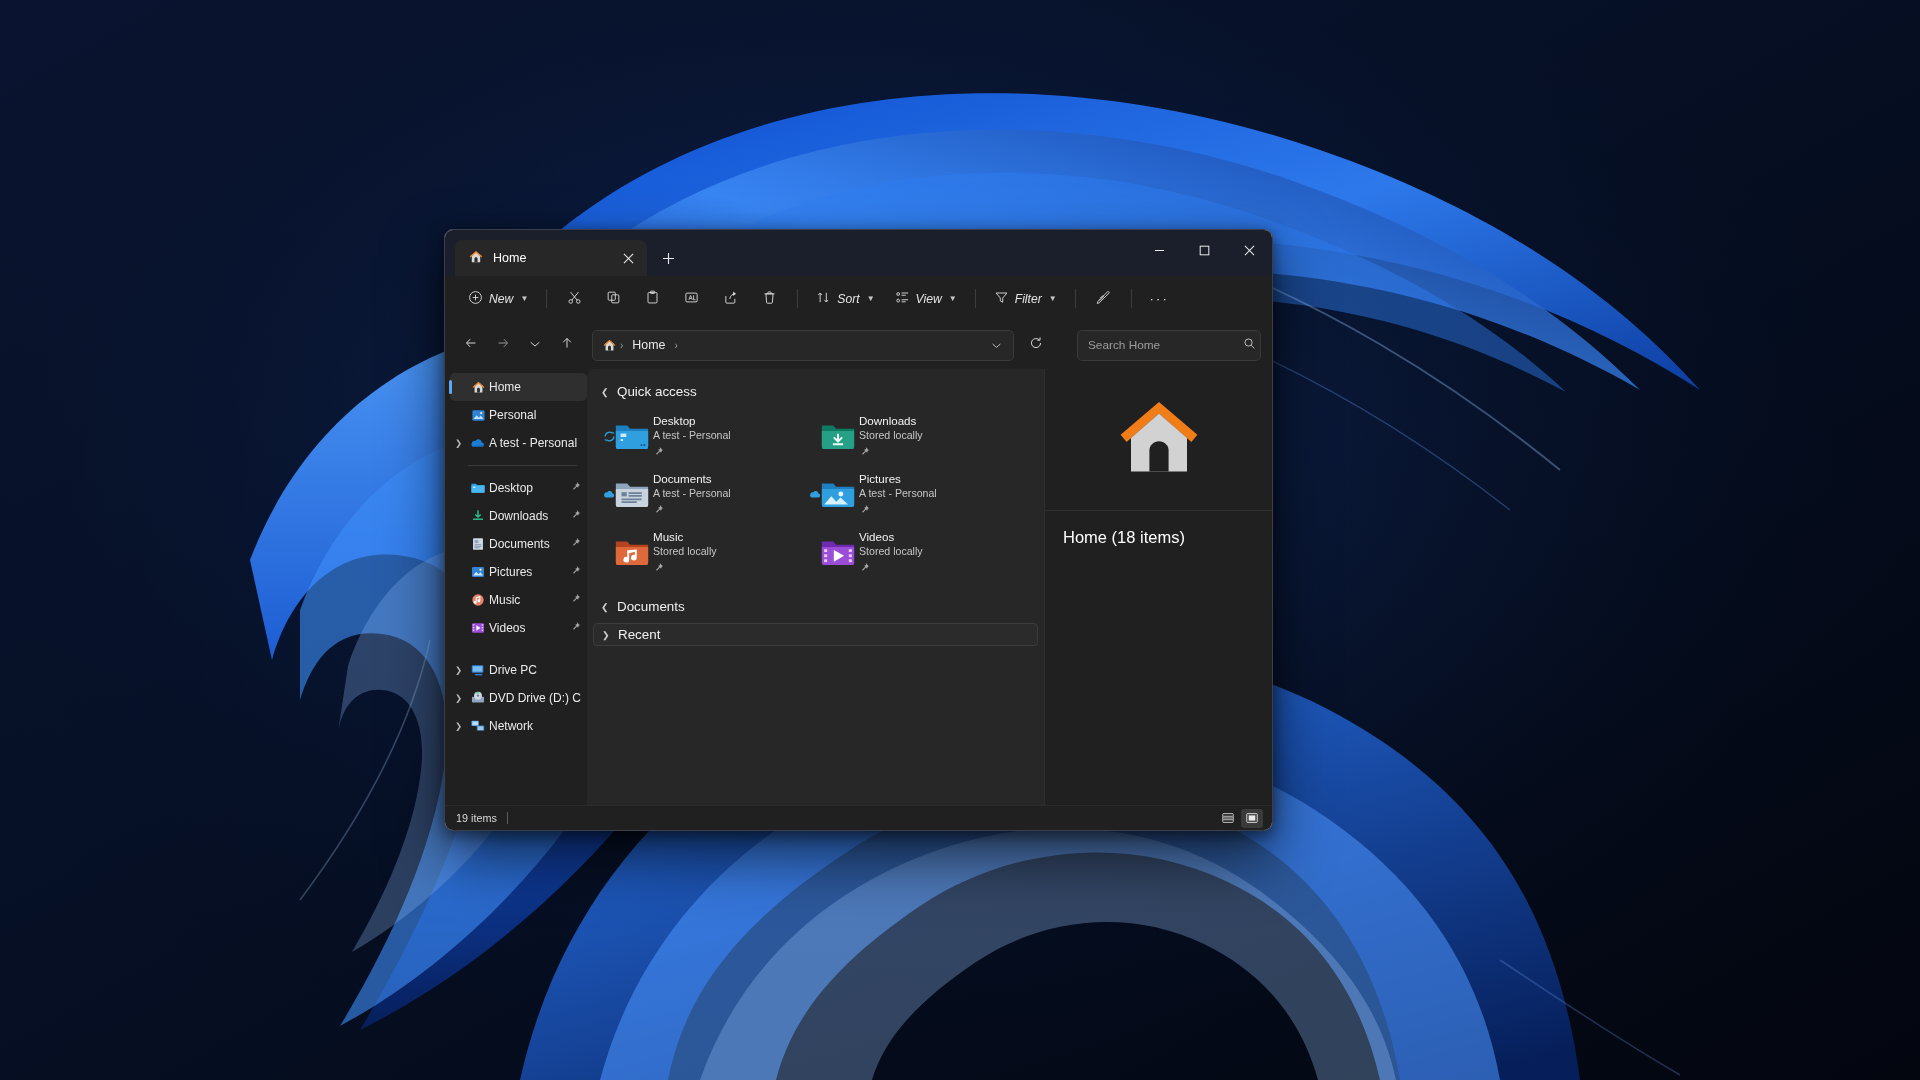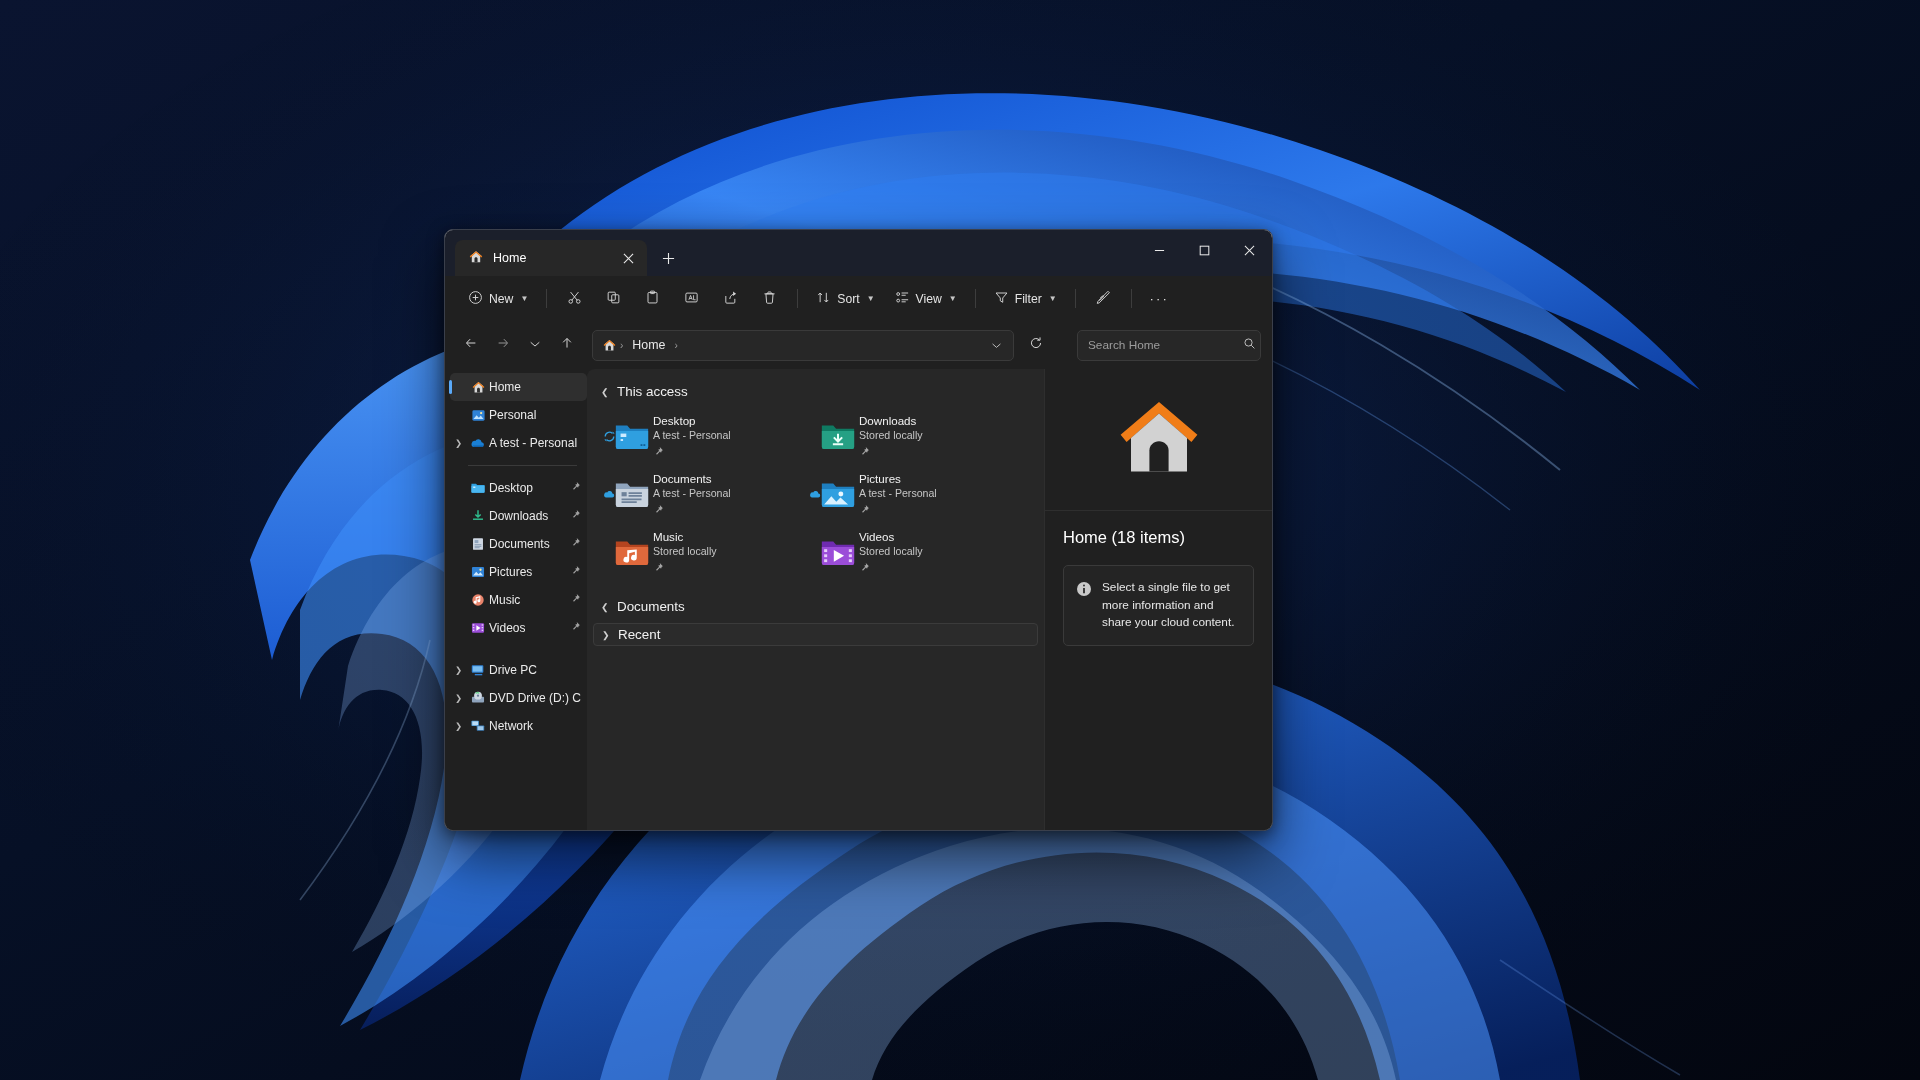--- a/index.html
+++ b/index.html
@@ -72,20 +72,21 @@
   }
 
   
   .toolbar {
     height: 45px;
     background: #202020;
     display: flex; align-items: center;
     padding: 0 10px 0 14px;
     gap: 2px;
     flex: none;
+    font-style: italic;
   }
   .tb-btn {
     height: 31px; border-radius: 5px;
     display: flex; align-items: center; gap: 6px;
     padding: 0 9px;
     color: #e4e4e4; font-size: 12.2px;
     white-space: nowrap;
   }
   .tb-icon-only { width: 37px; padding: 0; justify-content: center; }
   .tb-sep { width: 1px; height: 19px; background: #3d3d3d; margin: 0 7px; flex: none; }
@@ -719,21 +720,21 @@
           </svg>
         </span>
         <span class="nav-label">Network</span>
       </div>
     </div>
 
     <div class="contentpane">
 
       <div class="section-head">
         <span class="sect-chev">❮</span>
-        <span>This access</span>
+        <span>Quick access</span>
       </div>
 
       <div class="tilegrid">
 
         <div class="tile">
           <div class="tile-icon">
             <span class="tile-status">
               <svg width="13" height="13" viewBox="0 0 14 14">
                 <path d="M11.6 7a4.6 4.6 0 0 1-7.6 3.5M2.4 7A4.6 4.6 0 0 1 10 3.5" stroke="#2f9fe0" stroke-width="1.4" fill="none"></path>
                 <path d="M10.4 1.6 10.2 4l2.4-.3z" fill="#2f9fe0"></path>
@@ -903,26 +904,35 @@
         <span>
           <svg width="96" height="96" viewBox="0 0 24 24">
             <path d="M12 3 2.4 11.2l1.5 1.8L12 5.9l8.1 7.1 1.5-1.8z" fill="#f07d18"></path>
             <path d="M12 5.9 5 12v8.4h14V12z" fill="#d2d2d2"></path>
             <path d="M9.6 20.4v-5.3c0-1.3 1.1-2.3 2.4-2.3s2.4 1 2.4 2.3v5.3z" fill="#202020"></path>
           </svg>
         </span>
       </div>
       <div class="details-body">
         <div class="details-title">Home (18 items)</div>
-        <div class="details-card">
-          <span style="flex:none;margin-top:2px;">
-            <svg width="16" height="16" viewBox="0 0 16 16">
-              <circle cx="8" cy="8" r="7" fill="#c9c9c9"></circle>
-              <path d="M8 3.6a.95.95 0 1 1 0 1.9.95.95 0 0 1 0-1.9zM7.1 6.9h1.8v5.4H7.1z" fill="#2b2b2b"></path>
-            </svg>
-          </span>
-          <span class="details-card-text">Select a single file to get more information and share your cloud content.</span>
-        </div>
       </div>
     </div>
   </div>
 
+  <div class="statusbar">
+    <span>19 items</span>
+    <span class="status-div"></span>
+    <span class="viewtoggles">
+      <span class="vt">
+        <svg width="14" height="14" viewBox="0 0 16 16">
+          <rect x="2" y="3" width="12" height="10" rx="1" fill="none" stroke="#d8d8d8" stroke-width="1"></rect>
+          <path d="M2.6 6h10.8M2.6 8h10.8M2.6 10h10.8" stroke="#d8d8d8" stroke-width="1"></path>
+        </svg>
+      </span>
+      <span class="vt active">
+        <svg width="14" height="14" viewBox="0 0 16 16">
+          <rect x="2" y="3" width="12" height="10" rx="1" fill="none" stroke="#eaeaea" stroke-width="1"></rect>
+          <rect x="4.2" y="5" width="7.6" height="6" fill="#eaeaea"></rect>
+        </svg>
+      </span>
+    </span>
+  </div>
 </div>
 
 </body></html>

